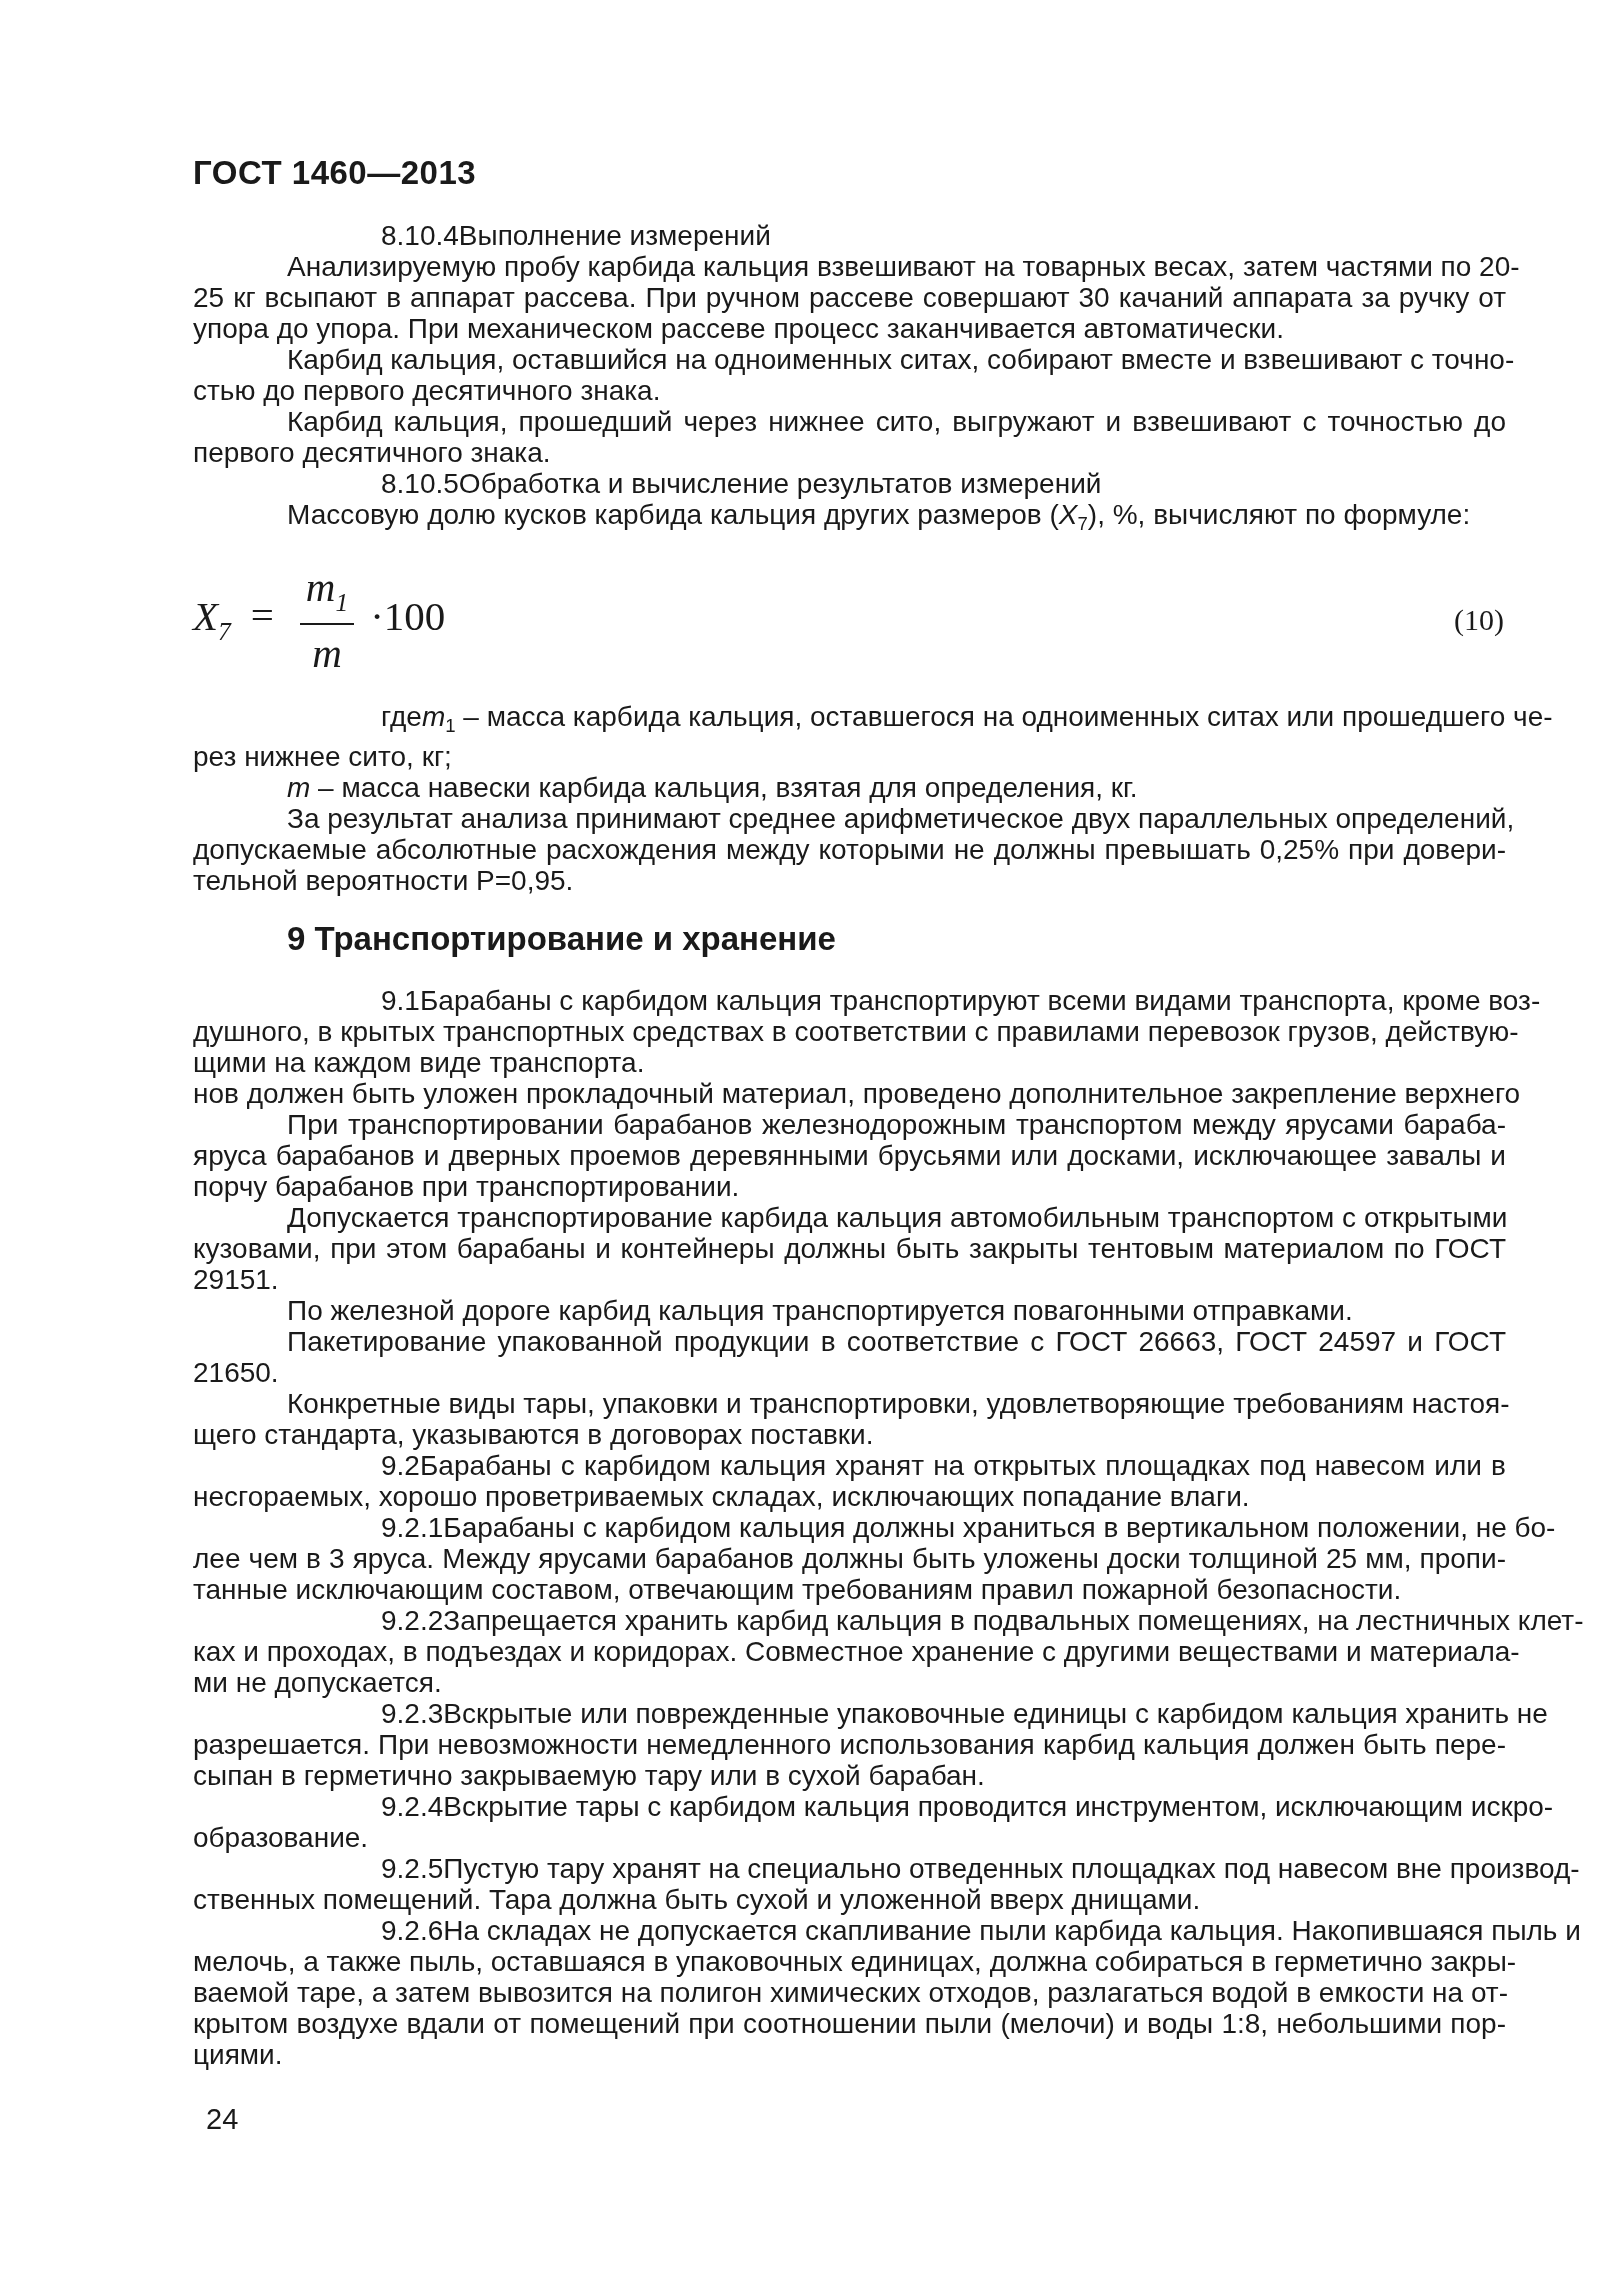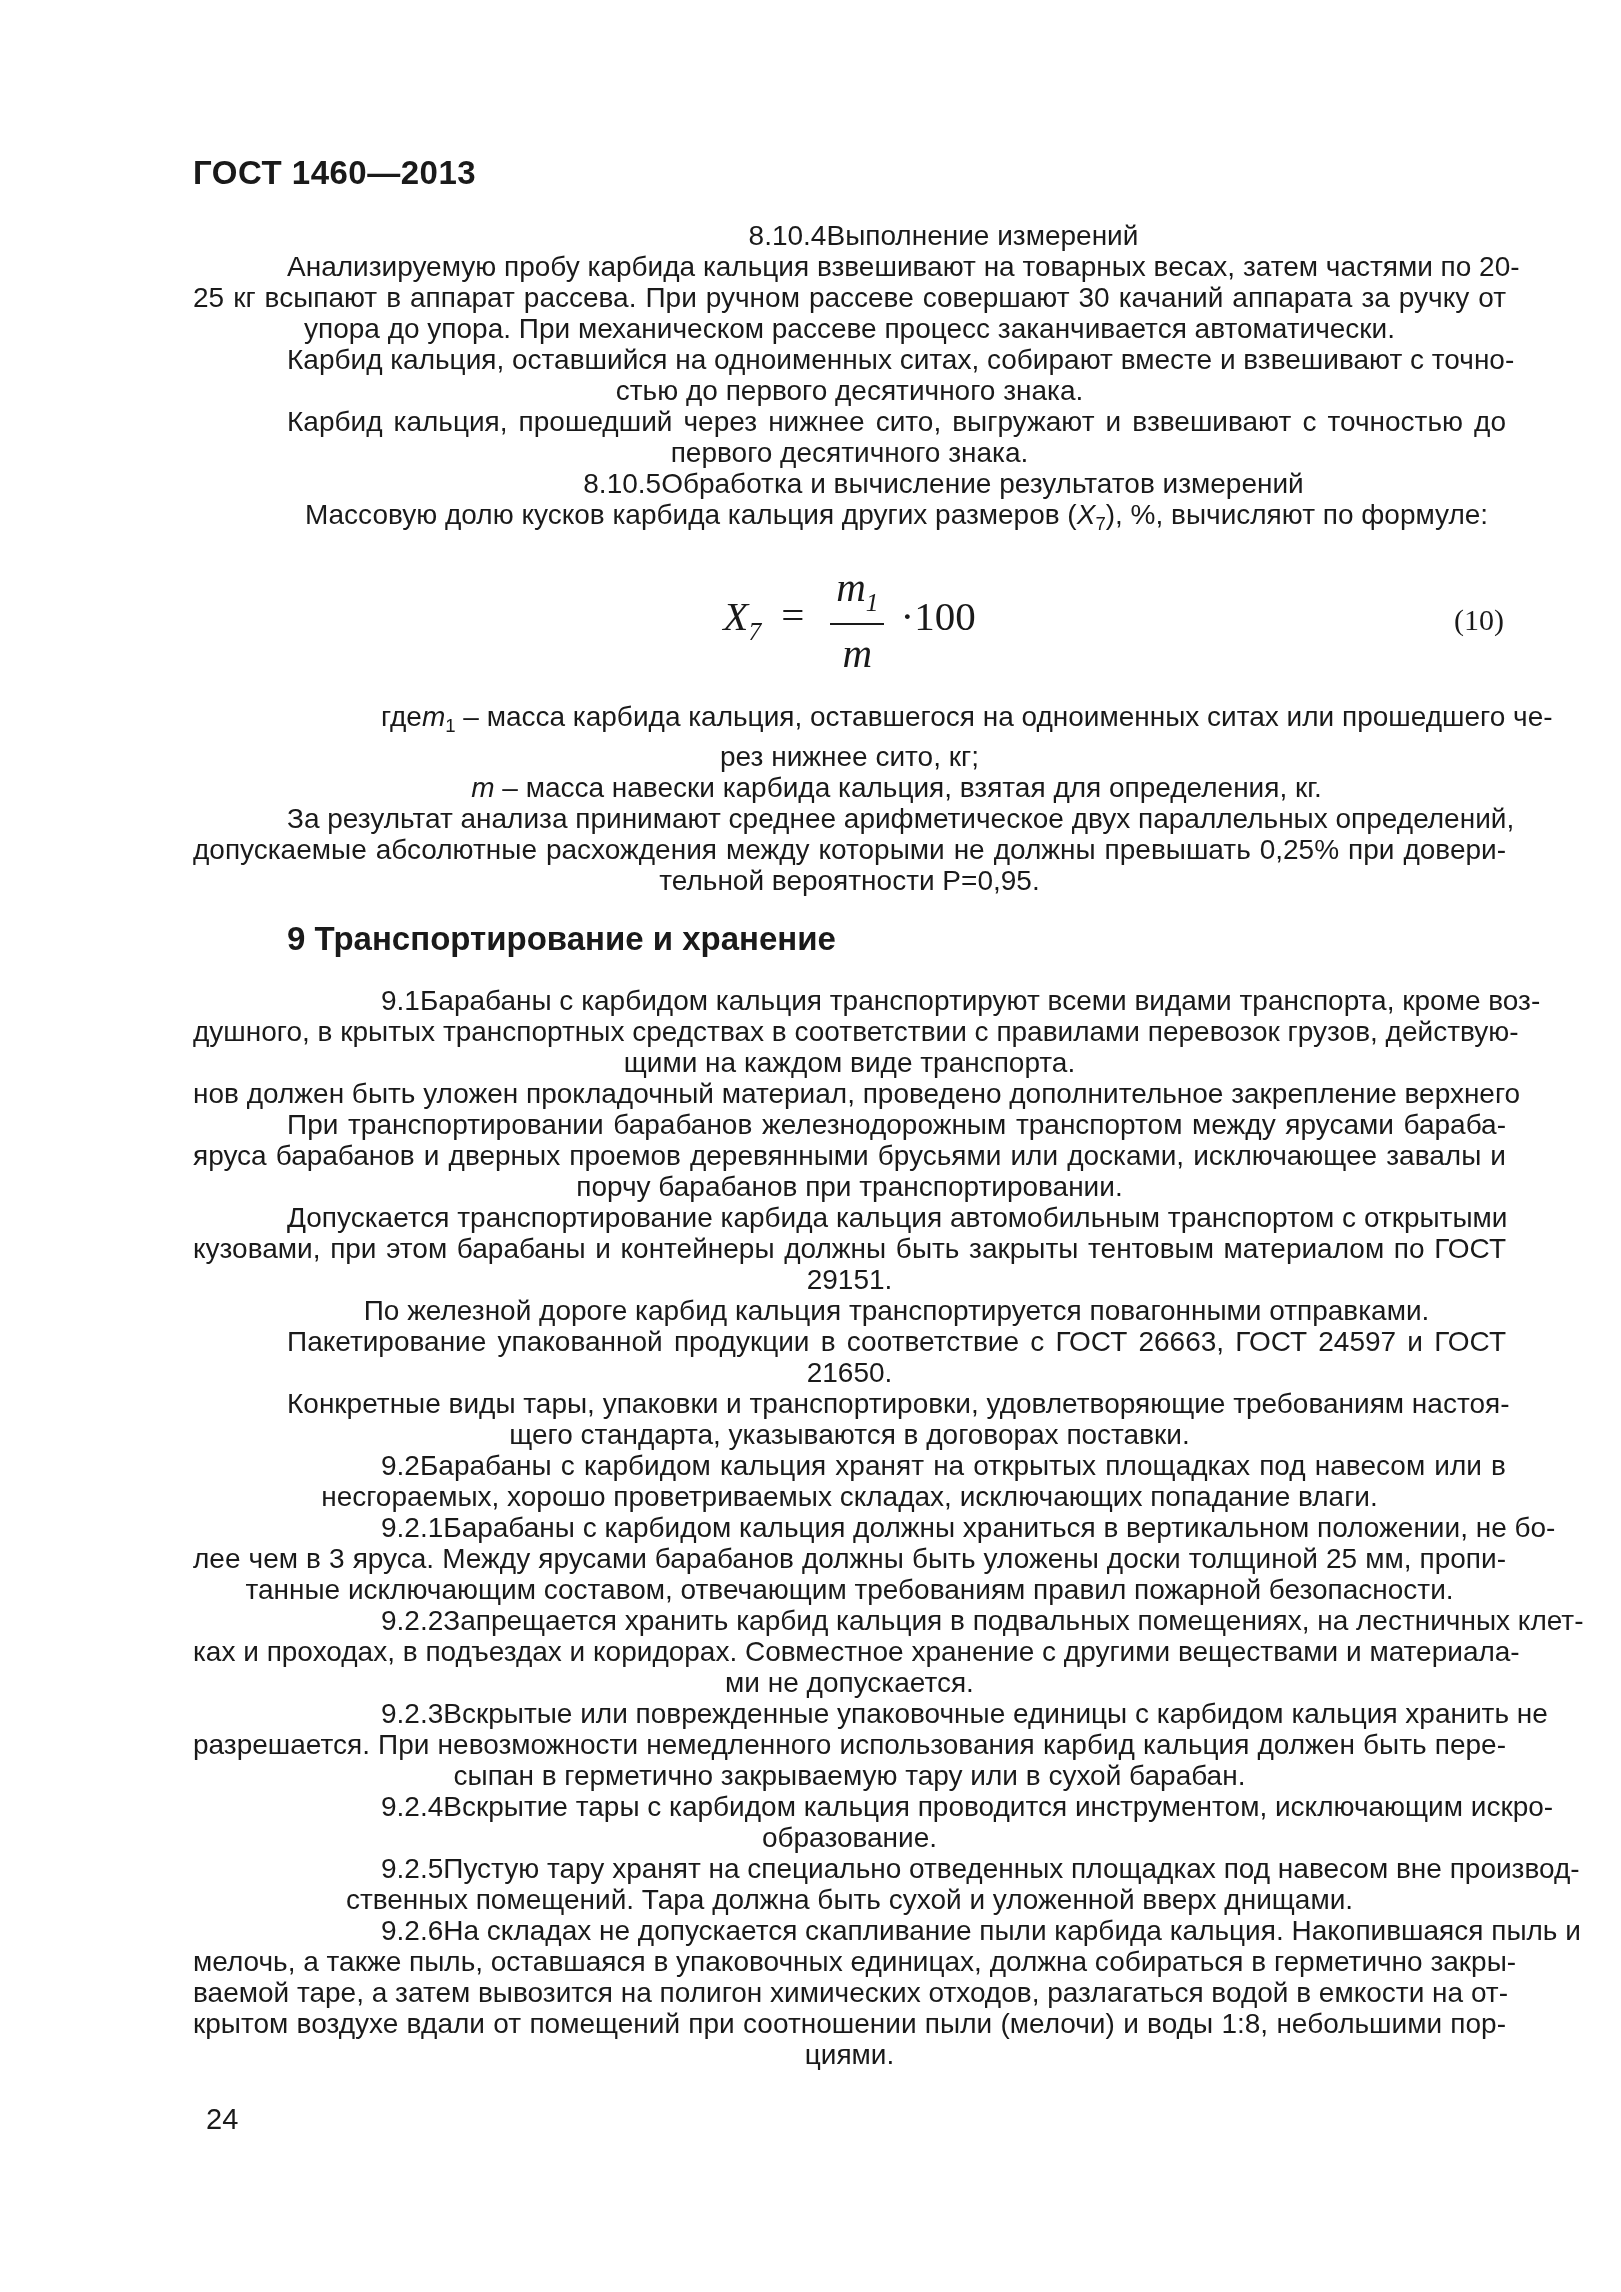--- a/index.html
+++ b/index.html
@@ -26,21 +26,20 @@
     font-size: 33px;
     font-weight: bold;
     line-height: 35px;
     margin-bottom: 30px;
     letter-spacing: 0.5px;
   }
   .line {
     font-size: 28px;
     line-height: 31px;
     white-space: nowrap;
-    text-align: center;
   }
   .line.jl {
     text-align: justify;
     text-align-last: justify;
   }
   .line.indent {
     text-indent: 94px;
   }
   .num {
     display: inline-block;
@@ -62,21 +61,20 @@
     line-height: 43px;
     padding-left: 94px;
     margin-top: 21.6px;
     margin-bottom: 25px;
   }
   .formula-row {
     position: relative;
     height: 162px;
     display: flex;
     align-items: center;
-    justify-content: center;
   }
   .formula {
     font-family: "Liberation Serif", serif;
     font-size: 41px;
     white-space: nowrap;
     color: #1a1a1a;
   }
   .f-var {
     font-style: italic;
   }

